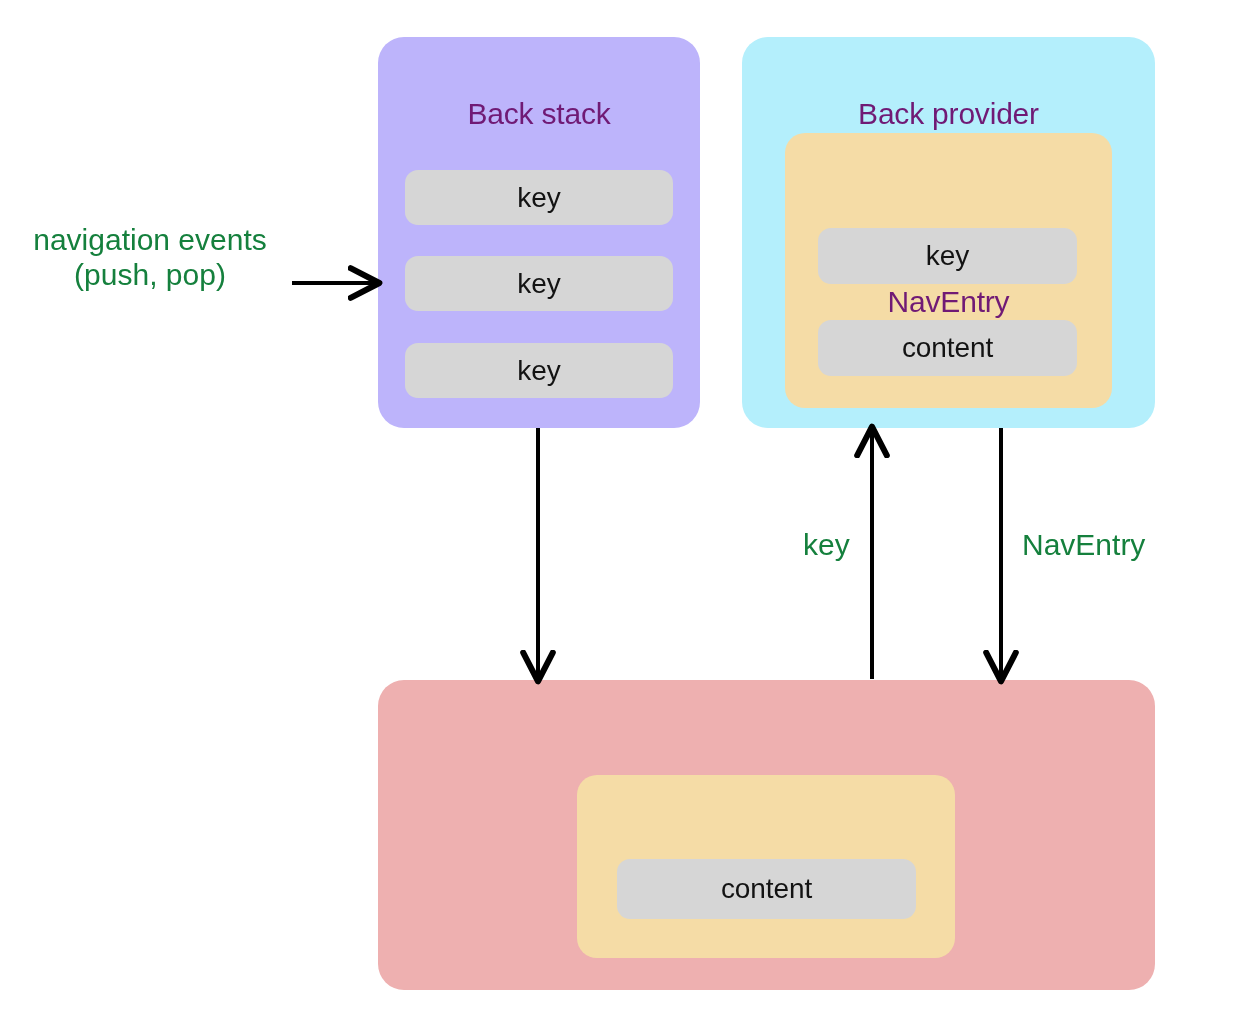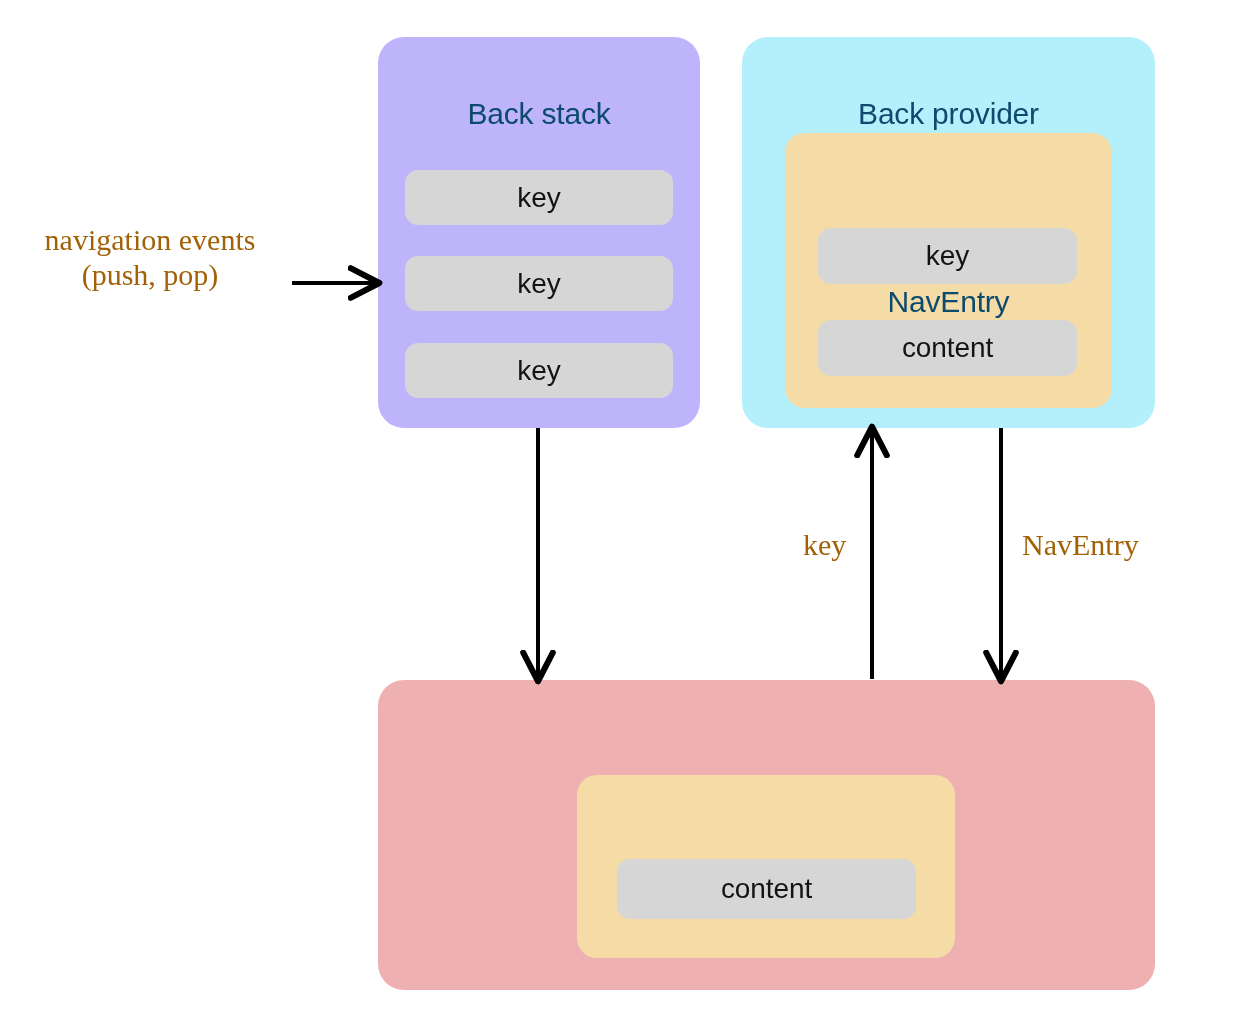--- a/index.html
+++ b/index.html
@@ -30,21 +30,21 @@
     box-sizing: border-box;
   }
   .group-title {
     position: absolute;
     left: 0;
     right: 0;
     text-align: center;
     font-size: 30px;
     line-height: 1.15;
     letter-spacing: -0.2px;
-    color: #0c4a6e;
+    color: #701a75;
     white-space: nowrap;
   }
 
   
   .chip {
     position: absolute;
     background: #d6d6d6;
     border-radius: 13px;
     display: flex;
     align-items: center;
@@ -98,23 +98,22 @@
     background: #f5dca6;
     border-radius: 20px;
   }
   #nd-chip-content { left: 617px; top: 859px; width: 299px; height: 60px; }
 
   
   .edge-label {
     position: absolute;
     font-size: 30px;
     line-height: 1.18;
-    color: #a16207;
+    color: #15803d;
     white-space: pre;
-    font-family: Liberation Serif, serif;
   }
   #navigation-events-label {
     left: 10px; top: 222px;
     width: 280px;
     text-align: center;
   }
   #key-edge-label     { left: 803px;  top: 527px; }
   #naventry-edge-label{ left: 1022px; top: 527px; }
 
   

